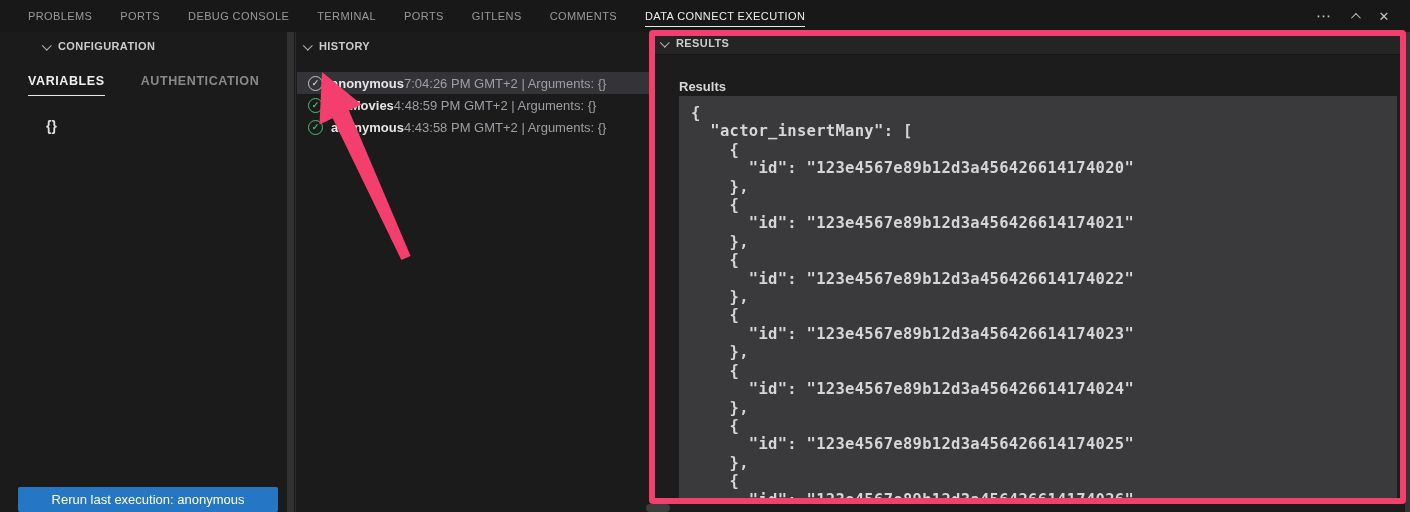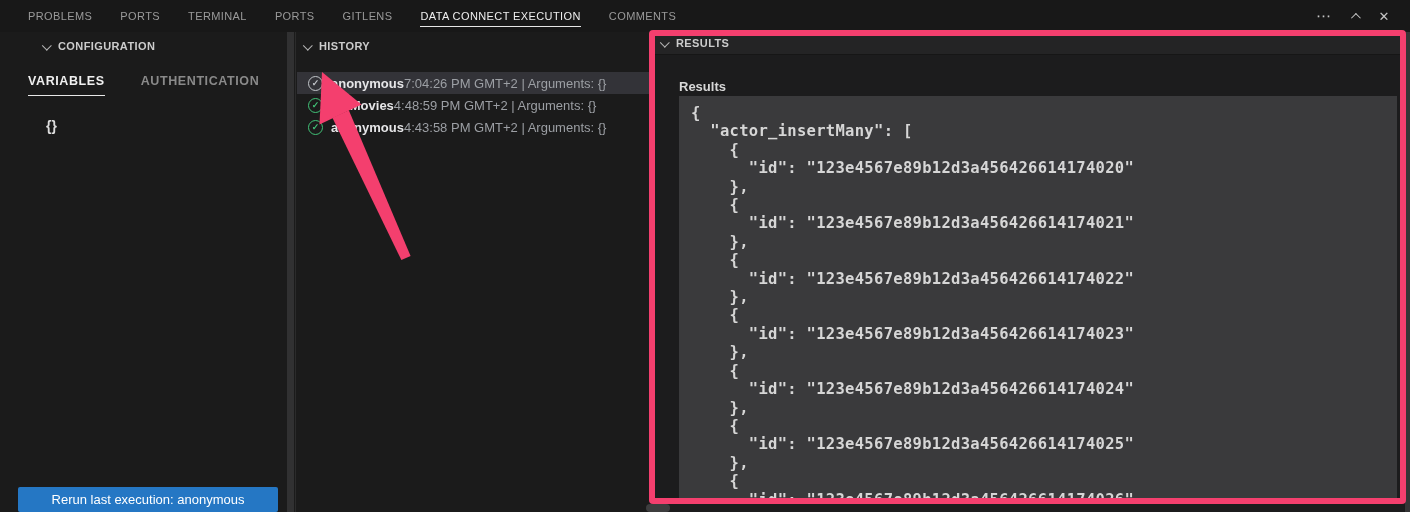--- a/index.html
+++ b/index.html
@@ -76,25 +76,26 @@
 </style>
 </head>
 <body>
 
 <div class="app">
 
   <div class="tabbar">
     <div class="tabs">
       <div class="tab">PROBLEMS</div>
       <div class="tab">PORTS</div>
+      <div class="tab">DEBUG CONSOLE</div>
       <div class="tab">TERMINAL</div>
       <div class="tab">PORTS</div>
       <div class="tab">GITLENS</div>
+      <div class="tab">COMMENTS</div>
       <div class="tab active">DATA CONNECT EXECUTION</div>
-      <div class="tab">COMMENTS</div>
     </div>
     <div class="winicons">
       <div class="winicon more">⋯</div>
       <div class="winicon">
           <span class="chev up"></span>
         </div>
       <div class="winicon">✕</div>
     </div>
   </div>
 

